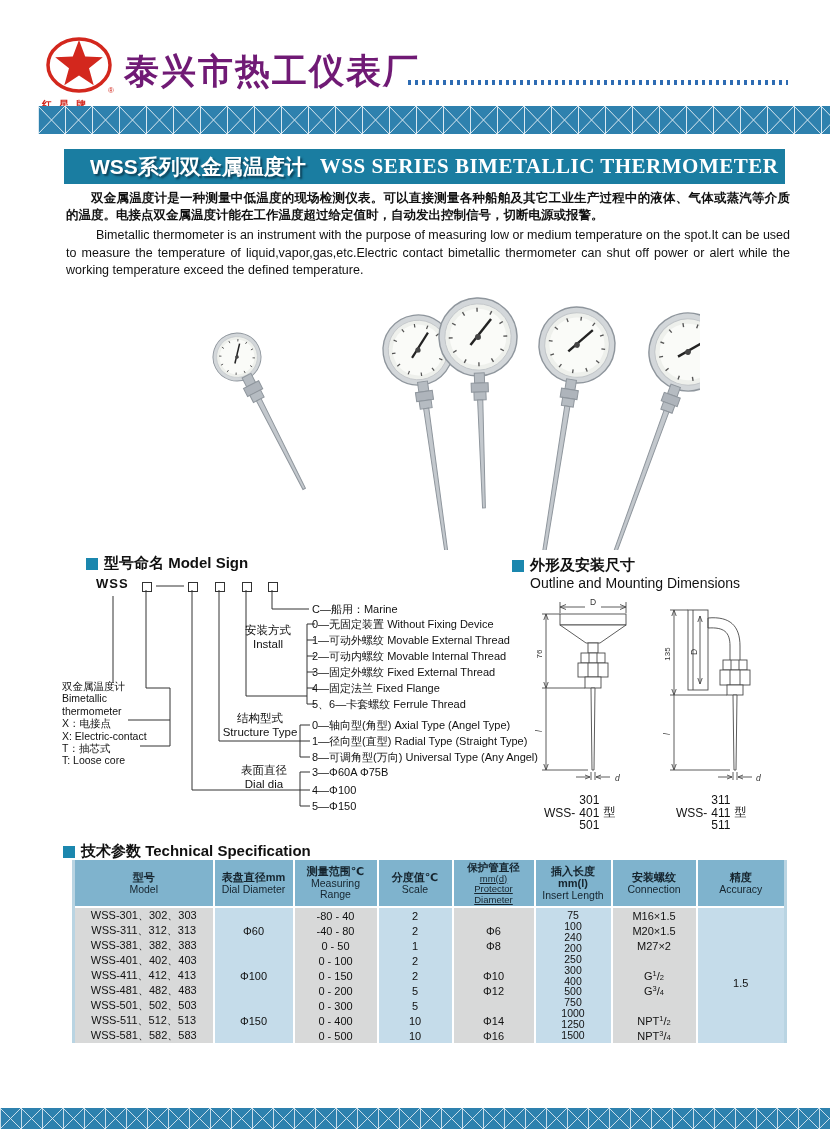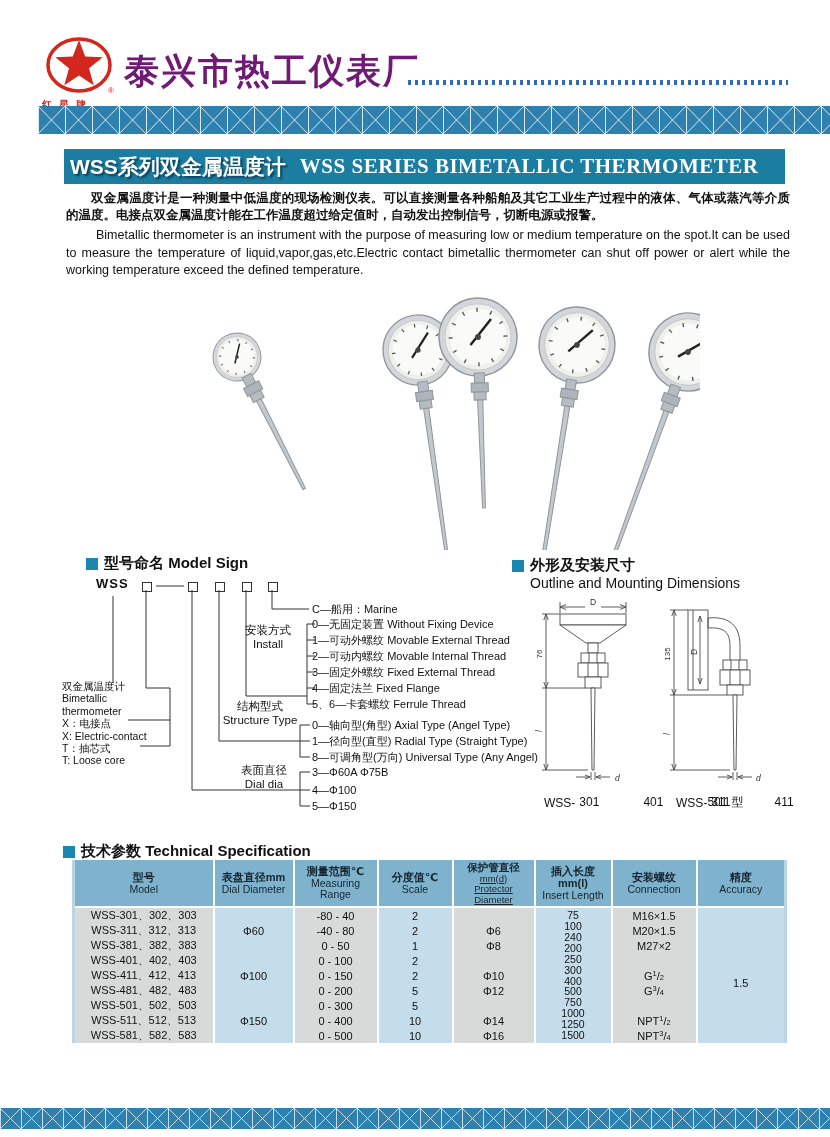--- a/index.html
+++ b/index.html
@@ -7,21 +7,21 @@
         font-family:"Liberation Sans","DejaVu Sans",sans-serif;color:#111;}
   
   .brand-label{position:absolute;left:42px;top:98px;width:74px;font-size:10px;font-weight:bold;
         color:#d3271d;letter-spacing:7px;white-space:nowrap;}
   .company{position:absolute;left:124px;top:48px;font-size:35px;font-weight:900;color:#701a75;
         letter-spacing:2px;white-space:nowrap;}
   .dots{position:absolute;left:408px;top:80px;width:380px;height:5px;
         background:repeating-linear-gradient(90deg,#2e6cb3 0 3px,transparent 3px 7px);}
   
   .titlebar{position:absolute;left:64px;top:149px;width:721px;height:35px;background:#1a7da1;
-        display:flex;align-items:center;padding-left:6px;box-sizing:border-box;}
+        display:flex;align-items:center;padding-left:26px;box-sizing:border-box;}
   .titlebar .zh{font-size:21px;font-weight:bold;color:#fff;margin-right:14px;white-space:nowrap;
         text-shadow:2px 2px 2px rgba(0,25,40,.6);}
   .titlebar .en{font-family:"Liberation Serif","DejaVu Serif",serif;font-size:21px;font-weight:bold;
         color:#fff;letter-spacing:.5px;white-space:nowrap;}
   
   .intro-zh{position:absolute;left:66px;top:190px;width:724px;font-size:12.5px;font-weight:bold;
         line-height:17px;text-align:justify;text-indent:2em;}
   .intro-en{position:absolute;left:66px;top:227px;width:724px;font-size:12.5px;line-height:17.5px;
         text-align:justify;text-indent:2.4em;}
   
@@ -33,21 +33,21 @@
   .mbox{position:absolute;top:30px;width:8px;height:8px;border:1.3px solid #333;background:#fff;}
   .wss{position:absolute;left:36px;top:24px;font-size:13px;font-weight:bold;letter-spacing:1px;}
   .ml-left{position:absolute;left:2px;top:128px;font-size:10.5px;line-height:12.4px;white-space:nowrap;}
   .grp{position:absolute;text-align:center;font-size:11.5px;line-height:13.5px;}
   .opt{position:absolute;left:252px;font-size:11px;line-height:12px;white-space:nowrap;}
   .mlines{position:absolute;left:0;top:0;}
   
   .outline{position:absolute;left:508px;top:552px;width:300px;height:286px;}
   .draw{position:absolute;}
   .cap{position:absolute;display:flex;align-items:center;font-size:12px;white-space:nowrap;}
-  .cap .nums{display:flex;flex-direction:row;margin:0 4px;line-height:12.5px;text-align:center;gap:44px;}
+  .cap .nums{display:flex;flex-direction:column;margin:0 4px;line-height:12.5px;text-align:center;}
   
   .specsec{position:absolute;left:60px;top:840px;width:730px;}
   .spec{border-collapse:collapse;table-layout:fixed;width:712px;margin-left:12px;margin-top:20px;
         border-left:3px solid #b9d4e2;border-right:3px solid #b9d4e2;}
   .spec th{background:#7fb3cd;border:2px solid #fff;border-top:none;height:44px;padding:1px;
         vertical-align:middle;color:#15242e;}
   .spec td{border-left:2px solid #fff;border-right:2px solid #fff;font-size:11px;text-align:center;
         padding:0;vertical-align:middle;}
   .spec tbody tr{height:14.6px;}
   .hz{font-size:11px;font-weight:bold;line-height:12.5px;}
@@ -189,21 +189,21 @@
       <div>X：电接点</div>
       <div>X: Electric-contact</div>
       <div>T：抽芯式</div>
       <div>T: Loose core</div>
     </div>
 
     <div class="grp" style="left:172px;top:72px;width:72px">
       <div>安装方式</div>
         <div>Install</div>
     </div>
-    <div class="grp" style="left:160px;top:148px;width:80px">
+    <div class="grp" style="left:160px;top:160px;width:80px">
       <div>结构型式</div>
         <div>Structure Type</div>
     </div>
     <div class="grp" style="left:172px;top:212px;width:64px">
       <div>表面直径</div>
         <div>Dial dia</div>
     </div>
 
     <span class="opt" style="top:51px">C—船用：Marine</span>
     <span class="opt" style="top:66px">0—无固定装置 Without Fixing Device</span>

